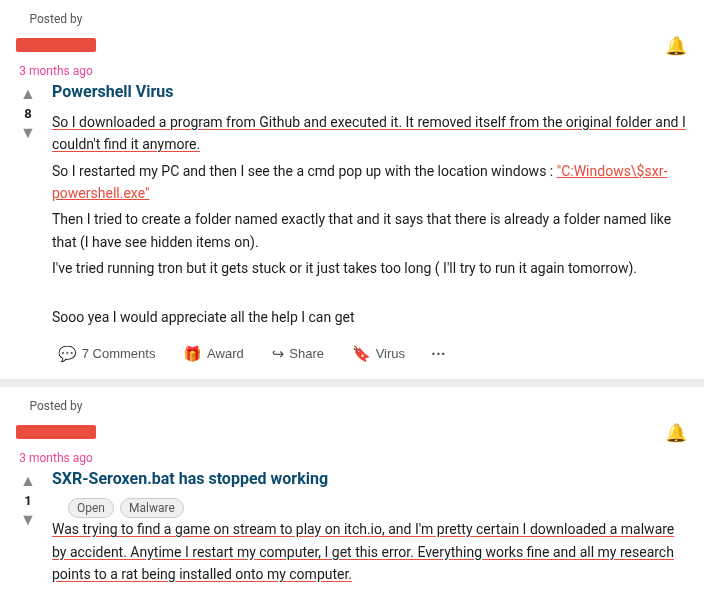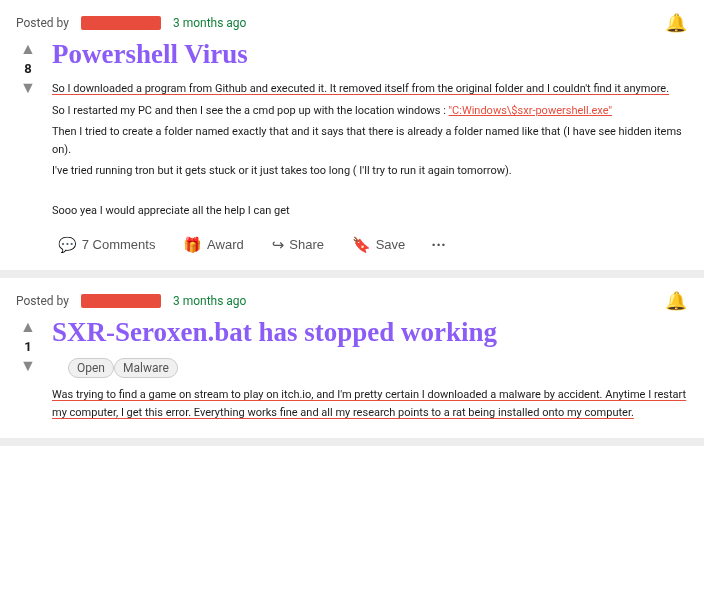--- a/index.html
+++ b/index.html
@@ -20,31 +20,32 @@
       align-items: center;
       justify-content: space-between;
       margin-bottom: 4px;
     }
     .post-header-left {
       display: flex;
       align-items: center;
       gap: 12px;
       font-size: 12px;
       color: #555;
+      flex-direction: column;
     }
     .username-block {
       background: #e74c3c;
       color: #e74c3c;
       width: 80px;
       height: 14px;
       border-radius: 2px;
       display: inline-block;
     }
     .post-meta-time {
-      color: #15803d;
+      color: #ec4899;
       font-size: 12px;
     }
     .post-layout {
       display: flex;
       gap: 12px;
       align-items: flex-start;
     }
     .vote-section {
       display: flex;
       flex-direction: column;
@@ -64,43 +65,41 @@
     }
     .vote-count {
       font-size: 13px;
       font-weight: 700;
       color: #1c1c1c;
     }
     .post-content {
       flex: 1;
     }
     .post-title {
-      font-size: 27px;
+      font-size: 16px;
       font-weight: 700;
-      color: #8b5cf6;
+      color: #0c4a6e;
       margin-bottom: 8px;
       line-height: 1.3;
-      font-family: Liberation Serif, serif;
     }
     .flair-tags {
       display: flex;
-      gap: 0;
-      margin-bottom: 8px;
+      gap: 6px;
       padding-left: 16px;
     }
     .flair-tag {
       background: #f0f0f0;
       border: 1px solid #ccc;
       border-radius: 12px;
       padding: 2px 8px;
       font-size: 12px;
       color: #555;
     }
     .post-body {
-      font-size: 11px;
+      font-size: 14px;
       line-height: 1.6;
       color: #1c1c1c;
     }
     .post-body p {
       margin-bottom: 4px;
     }
     .highlight-red {
       text-decoration: underline;
       text-decoration-color: #e74c3c;
       text-underline-offset: 2px;
@@ -189,21 +188,21 @@
         <button class="footer-btn">
           <span class="footer-icon">🎁</span>
           <span>Award</span>
         </button>
         <button class="footer-btn">
           <span class="footer-icon">↪</span>
           <span>Share</span>
         </button>
         <button class="footer-btn">
           <span class="footer-icon">🔖</span>
-          <span>Save</span>
+          <span>Virus</span>
         </button>
         <span class="footer-dots">···</span>
       </div>
     </div>
   </div>
 </div>
 
 <div class="post-container">
   <div class="post-header">
     <div class="post-header-left">

